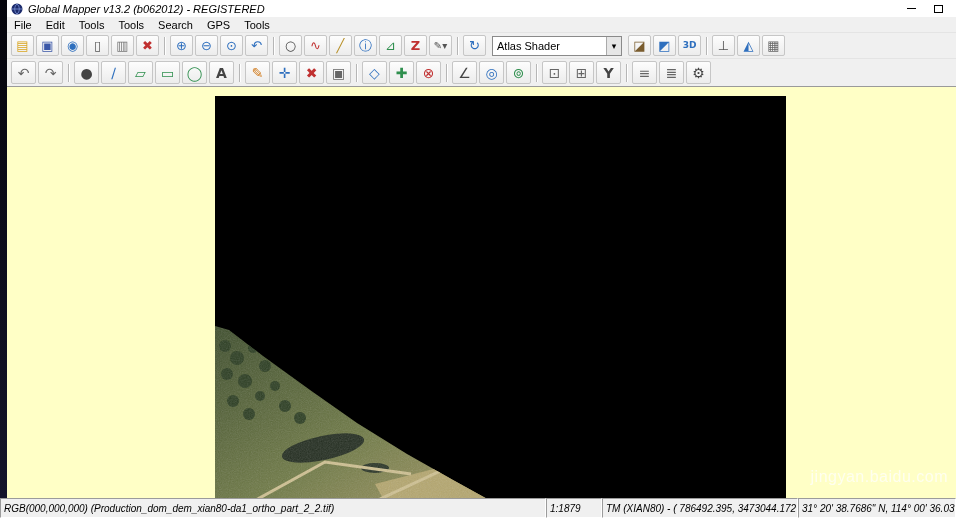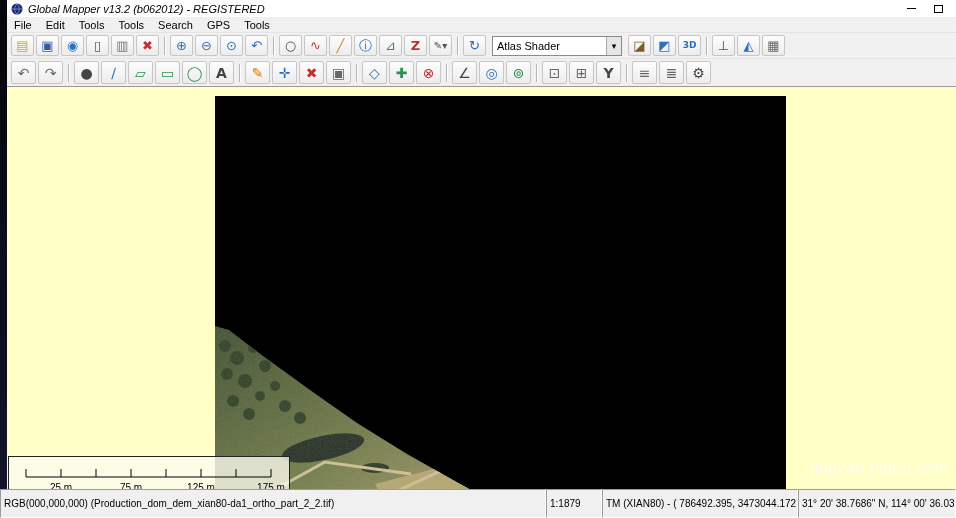--- a/index.html
+++ b/index.html
@@ -36,21 +36,21 @@
   .map { flex:1; position:relative; background:#FFFFC6; border-top:1px solid #9a9a9a; overflow:hidden; min-height:0; }
   .raster { position:absolute; left:208px; top:9px; }
 
   .scalebar { position:absolute; left:1px; top:369px; width:282px; height:46px;
               background:rgba(252,252,240,0.78); border:1px solid #222; }
 
   .watermark { position:absolute; right:8px; bottom:12px; color:rgba(255,255,255,0.85); }
   .wm1 { font-size:33px; font-weight:bold; display:flex; align-items:center; gap:3px; line-height:1; }
   .wm2 { font-size:16px; color:rgba(255,255,255,0.72); margin-top:3px; letter-spacing:0.5px; }
 
-  .statusbar { height:29px; background:#f0f0f0; display:flex; font-size:10px; align-items:stretch; flex:none; }
+  .statusbar { height:20px; background:#f0f0f0; display:flex; font-size:10px; align-items:stretch; flex:none;font-style:italic; }
   .seg { border:1px solid; border-color:#9b9b9b #ffffff #ffffff #9b9b9b; padding:0 3px; white-space:nowrap; overflow:hidden; display:flex; align-items:center; }
   .s-left { flex:1; min-width:0; }
   .s-scale { width:56px; flex:none; }
   .s-proj { width:196px; flex:none; }
   .s-coord { width:158px; flex:none; }
 </style>
 </head>
 <body>
 
 <div class="screen">
@@ -188,37 +188,20 @@
                 <circle cx="34" cy="318" r="6"></circle>
             </g>
             <ellipse cx="108" cy="352" rx="42" ry="12" fill="#242e21" transform="rotate(-12 108 352)"></ellipse>
             <ellipse cx="160" cy="372" rx="14" ry="5" fill="#2a3526"></ellipse>
             <polygon points="160,388 238,368 285,392 285,410 172,410" fill="#b5a76f"></polygon>
             <path d="M 30 410 L 110 366 L 196 378 M 150 410 L 232 372 L 285 398" stroke="#cfc192" stroke-width="3" fill="none"></path>
             <rect x="0" y="226" width="290" height="184" filter="url(#gnoise)" opacity="0.22"></rect>
           </g>
         </svg>
 
-        <div class="scalebar">
-          <svg width="280" height="44" viewBox="0 0 280 44">
-            <line x1="17" y1="20" x2="262" y2="20" stroke="#000" stroke-width="1"></line>
-            <line x1="17" y1="12" x2="17" y2="20" stroke="#000"></line>
-              <line x1="52" y1="12" x2="52" y2="20" stroke="#000"></line>
-            <line x1="87" y1="12" x2="87" y2="20" stroke="#000"></line>
-              <line x1="122" y1="12" x2="122" y2="20" stroke="#000"></line>
-            <line x1="157" y1="12" x2="157" y2="20" stroke="#000"></line>
-              <line x1="192" y1="12" x2="192" y2="20" stroke="#000"></line>
-            <line x1="227" y1="12" x2="227" y2="20" stroke="#000"></line>
-              <line x1="262" y1="12" x2="262" y2="20" stroke="#000"></line>
-            <text x="52" y="34" font-size="10" text-anchor="middle" fill="#000">25 m</text>
-            <text x="122" y="34" font-size="10" text-anchor="middle" fill="#000">75 m</text>
-            <text x="192" y="34" font-size="10" text-anchor="middle" fill="#000">125 m</text>
-            <text x="262" y="34" font-size="10" text-anchor="middle" fill="#000">175 m</text>
-          </svg>
-        </div>
 
         <div class="watermark">
           <div class="wm2">jingyan.baidu.com</div>
         </div>
       </div>
 
     </div>
   </div>
 
   <div class="statusbar">

